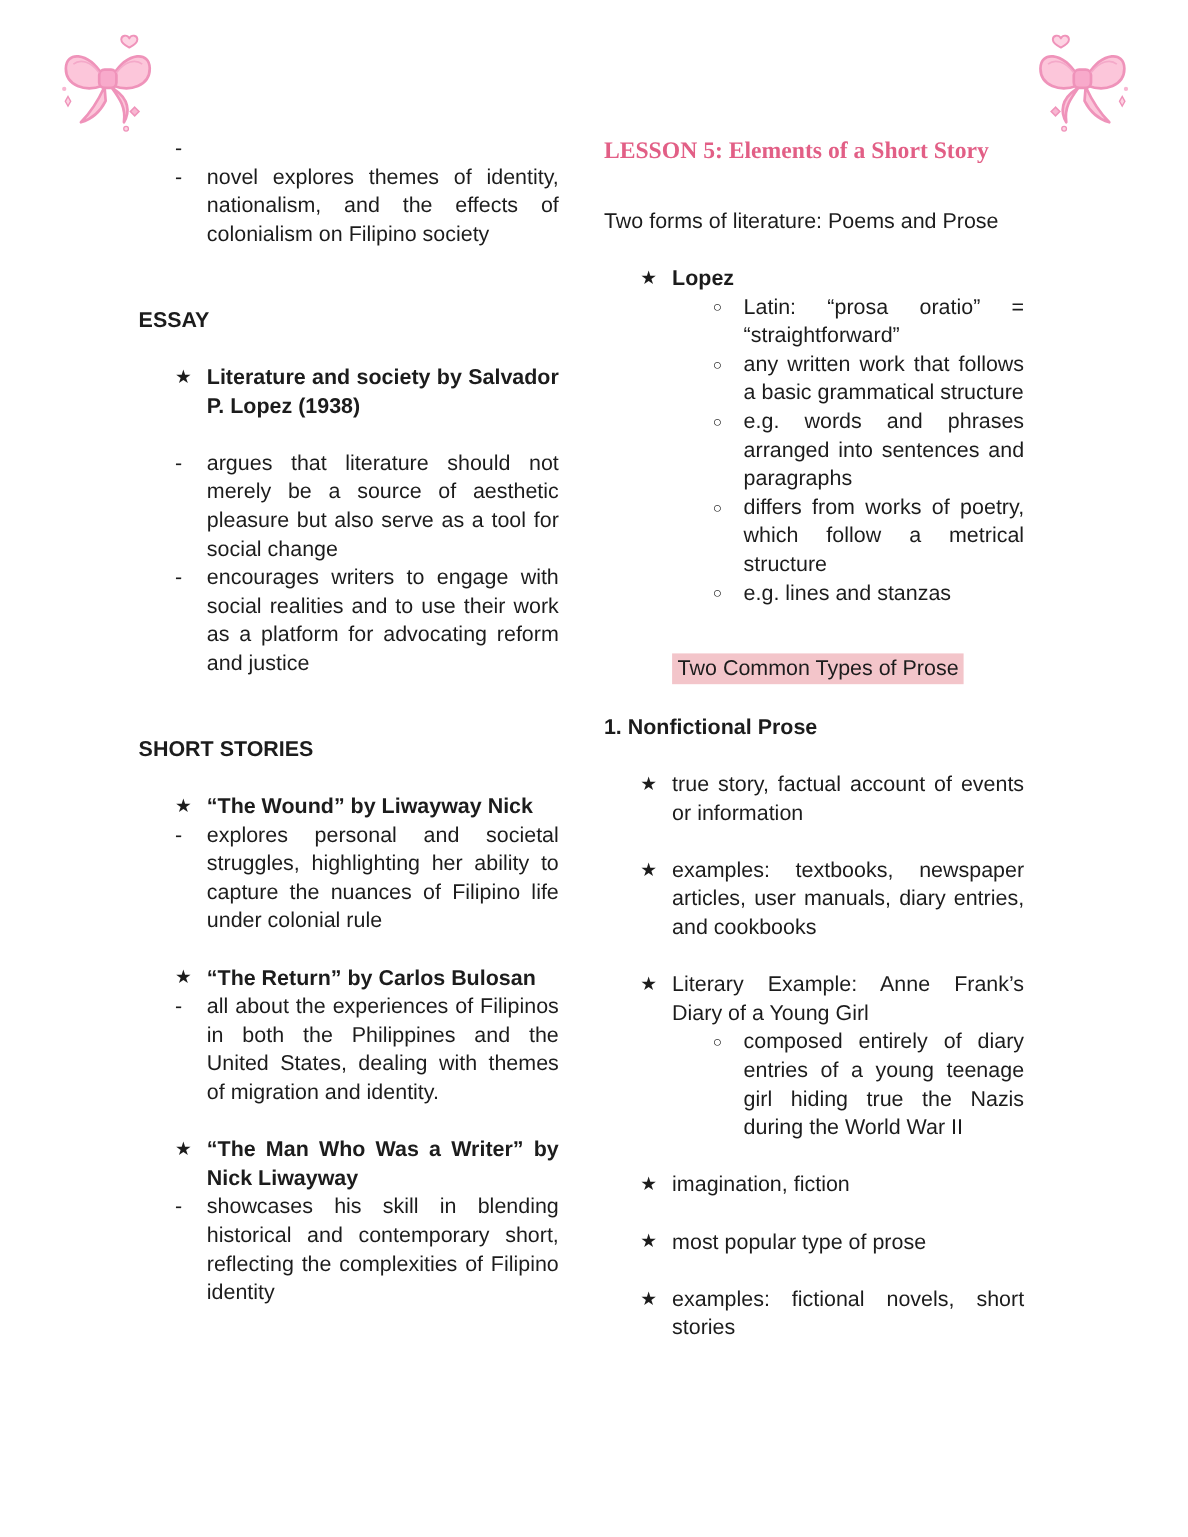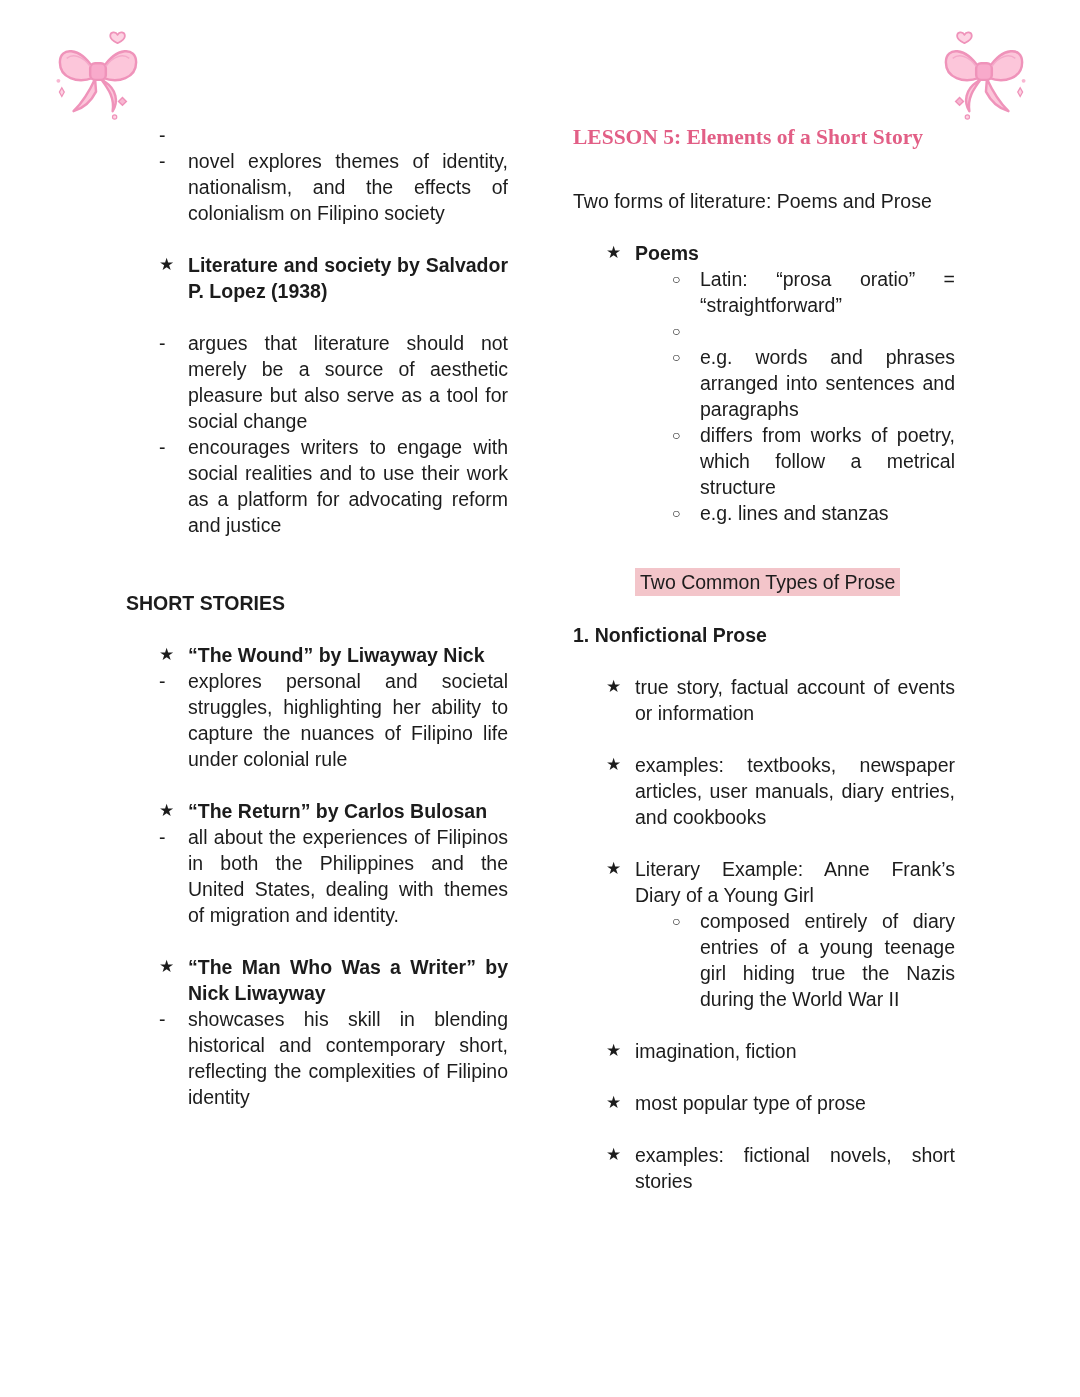--- a/index.html
+++ b/index.html
@@ -10,21 +10,21 @@
     font-family:"Liberation Sans",sans-serif;
     font-size:19.5px;line-height:26px;
     color:#1c1c1c;
     overflow:hidden;
   }
   .bow{position:absolute;top:26px;width:88px;height:98px;}
   .bow-left{left:54px;}
   .bow-right{left:940px;transform:scaleX(-1);}
   .col{position:absolute;top:122px;width:382px;}
   .col-left{left:126px;}
-  .col-right{left:573px;}
+  .col-right{left:549px;}
   .row{display:flex;}
   .m1{flex:0 0 62px;padding-left:33px;box-sizing:border-box;}
   .m2{flex:0 0 127px;padding-left:99px;box-sizing:border-box;}
   .txt{flex:1 1 auto;text-align:justify;}
   .star{font-size:17px;}
   .circle{font-size:14px;}
   .b{font-weight:bold;}
   .heading{font-weight:bold;}
   .mt1{margin-top:26px;}
   .mt2{margin-top:52px;}
@@ -85,20 +85,21 @@
   <div class="col col-left">
 
     <div class="row">
       <span class="m1">-</span>
     </div>
     <div class="row">
       <span class="m1">-</span>
       <span class="txt">novel explores themes of identity, nationalism, and the effects of colonialism on Filipino society</span>
     </div>
 
+    <div class="heading mt2">ESSAY</div>
 
     <div class="row mt1">
       <span class="m1 star">★</span>
       <span class="txt b">Literature and society by Salvador P. Lopez (1938)</span>
     </div>
 
     <div class="row mt1">
       <span class="m1">-</span>
       <span class="txt">argues that literature should not merely be a source of aesthetic pleasure but also serve as a tool for social change</span>
     </div>
@@ -139,28 +140,29 @@
   </div>
 
   <div class="col col-right">
 
     <div class="lesson-title">LESSON 5: Elements of a Short Story</div>
 
     <div class="mt-t">Two forms of literature: Poems and Prose</div>
 
     <div class="row mt1">
       <span class="m1 star">★</span>
-      <span class="txt b">Poems</span>
+      <span class="txt b">Lopez</span>
     </div>
     <div class="row">
       <span class="m2 circle">○</span>
       <span class="txt">Latin: “prosa oratio” = “straightforward”</span>
     </div>
     <div class="row">
       <span class="m2 circle">○</span>
+      <span class="txt">any written work that follows a basic grammatical structure</span>
     </div>
     <div class="row">
       <span class="m2 circle">○</span>
       <span class="txt">e.g. words and phrases arranged into sentences and paragraphs</span>
     </div>
     <div class="row">
       <span class="m2 circle">○</span>
       <span class="txt">differs from works of poetry, which follow a metrical structure</span>
     </div>
     <div class="row">

